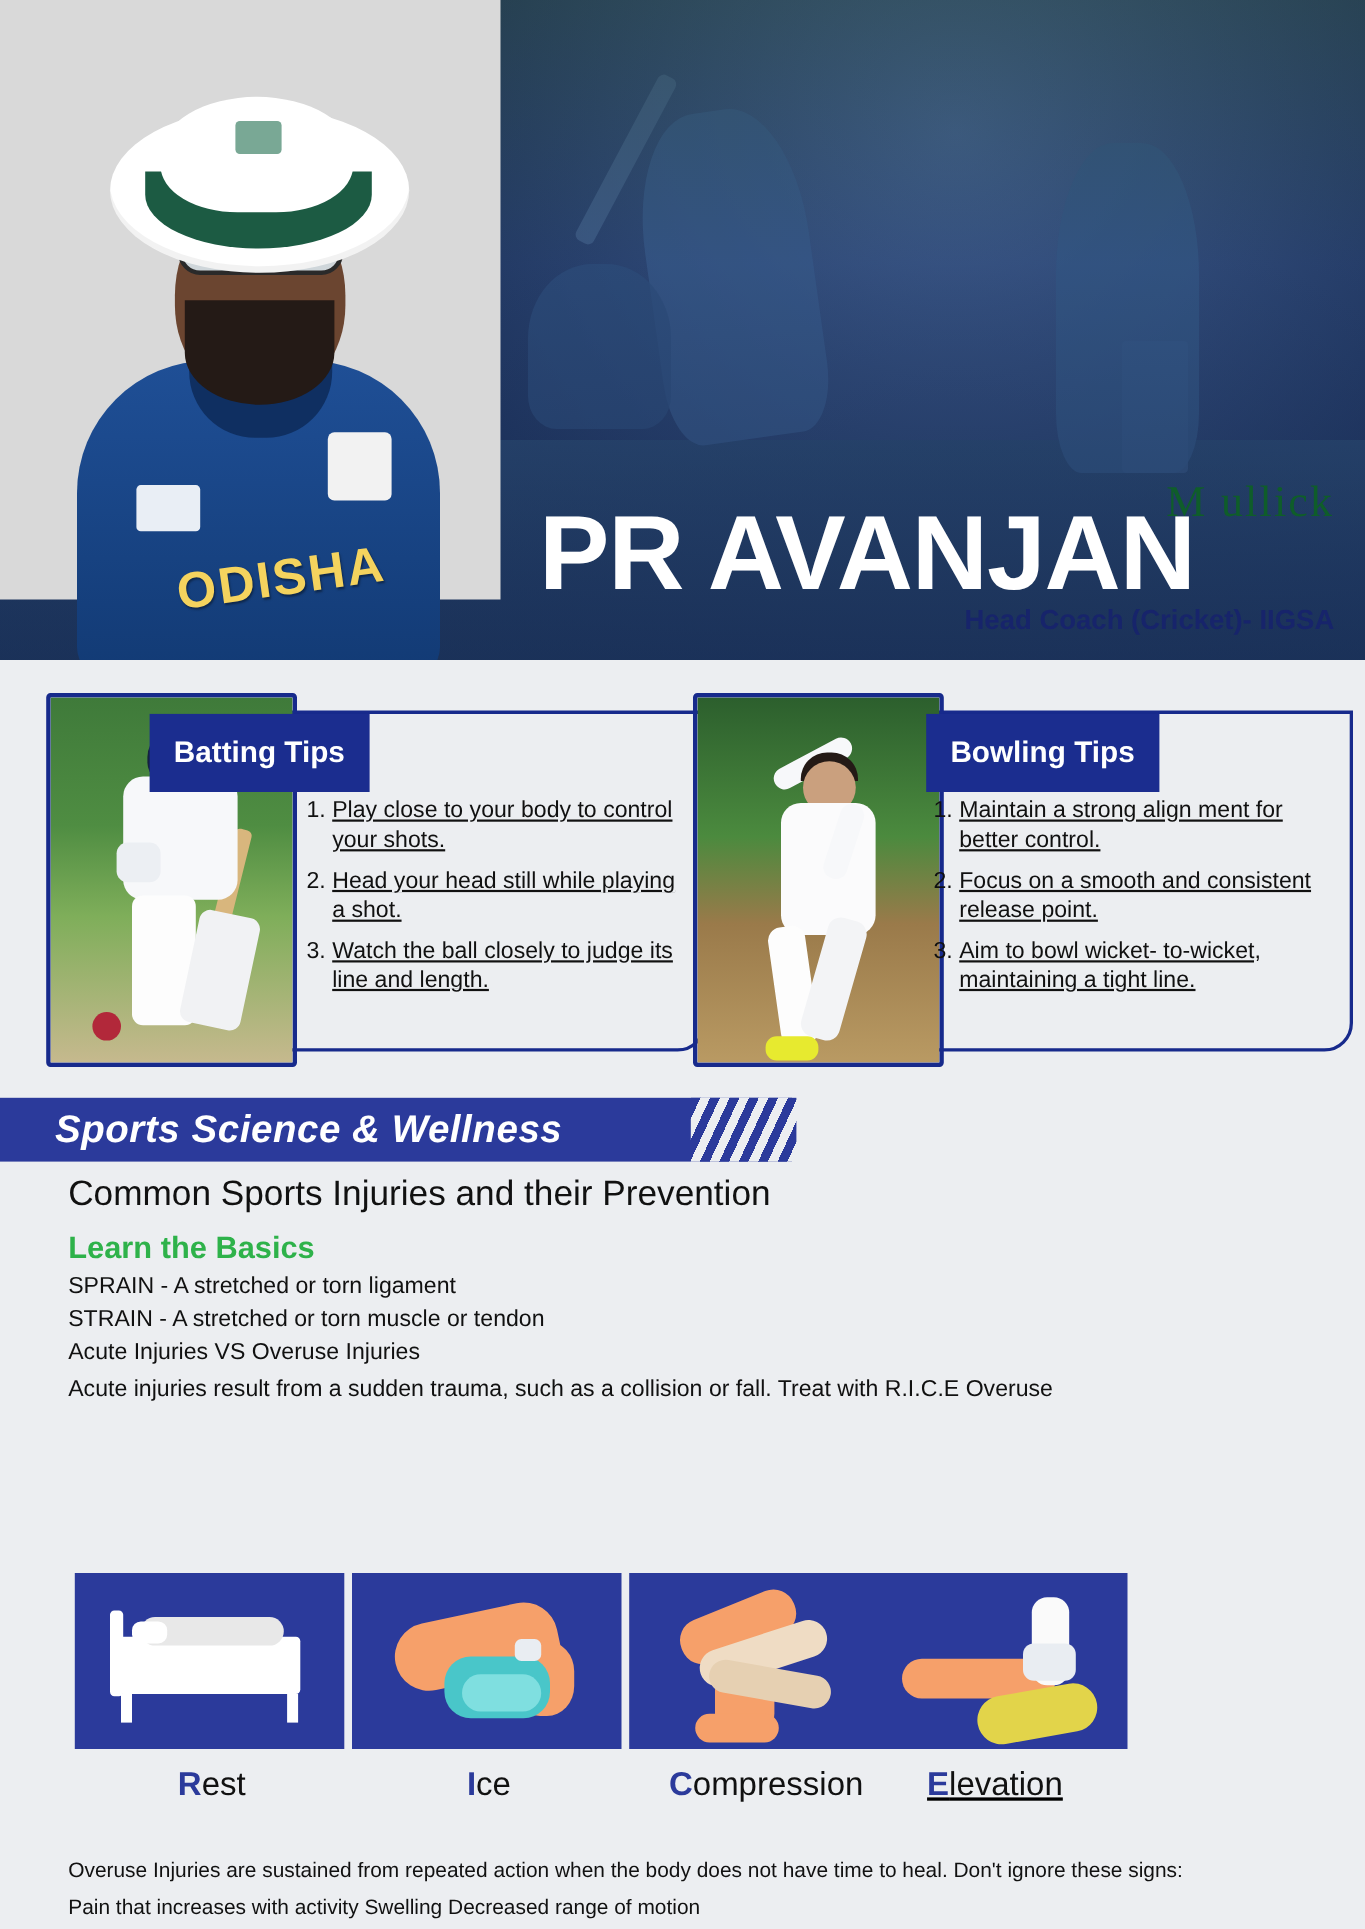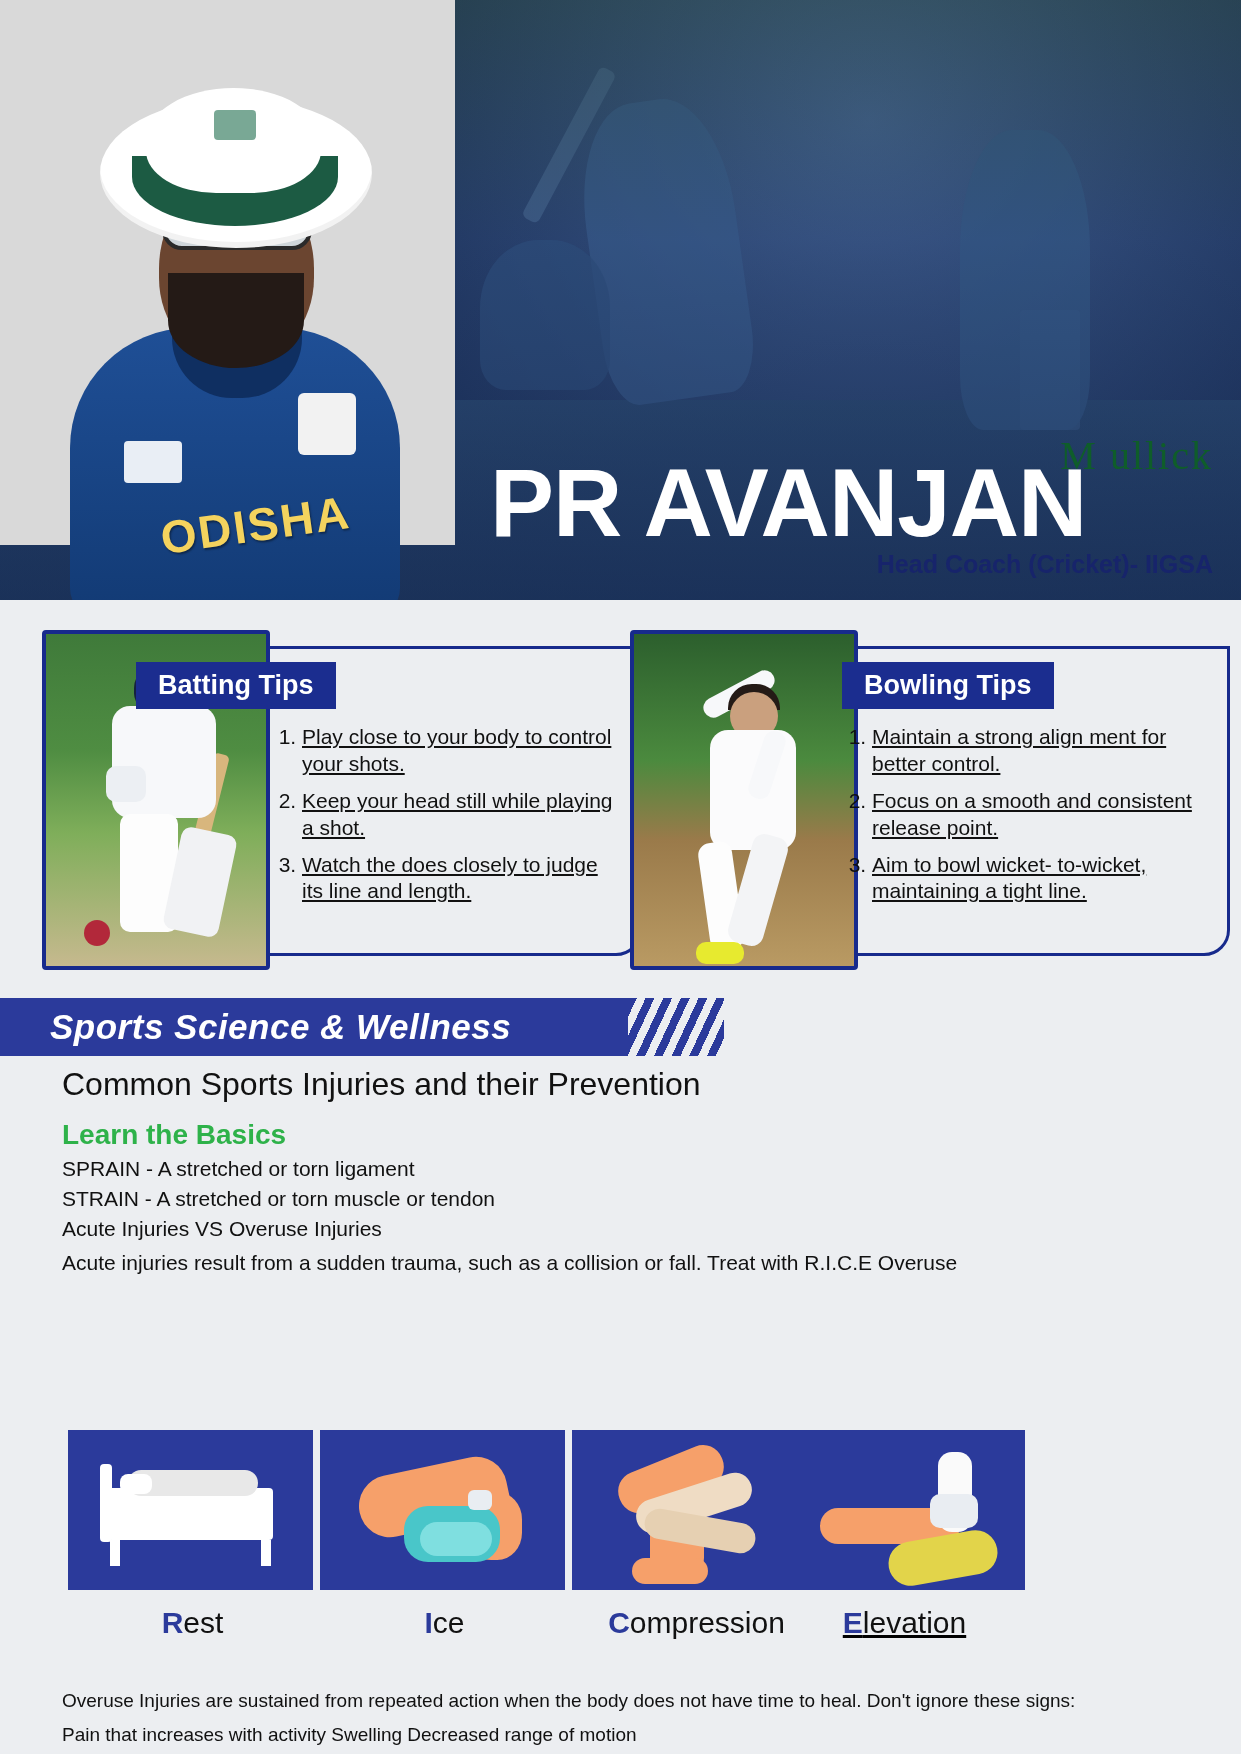--- a/index.html
+++ b/index.html
@@ -160,24 +160,24 @@
 
   .tip-body {
     position:absolute; left:190px; top:34px; width:410px; height:310px;
     border:3px solid #172a8c;
     border-radius:0 0 26px 0;
     background:#eceef1;
     z-index:1;
   }
   .tip-card.right .tip-body { border-radius:0 0 26px 0; }
   .tip-title {
-    position:absolute; top:50px; left:94px;
+    position:absolute; top:37px; left:94px;
     background:#1b2d8f; color:#fff;
     font-size:27px; font-weight:bold;
-    padding:8px 22px;
+    padding:20px 22px;
     z-index:4;
   }
   .tip-card.right .tip-title { left:212px; }
   .tip-list {
     position:absolute; left:240px; top:112px; width:340px;
     margin:0; padding:0 0 0 20px;
     font-size:21px; color:#111; line-height:1.28;
     z-index:4;
   }
   .tip-card.right .tip-list { left:222px; width:360px; }
@@ -301,22 +301,22 @@
       <div class="fig batter-helmet"></div>
       <div class="fig batter-body"></div>
       <div class="fig batter-glove"></div>
       <div class="fig batter-pad"></div>
       <div class="fig batter-pad2"></div>
       <div class="fig ball"></div>
     </div>
     <div class="tip-title">Batting Tips</div>
     <ol class="tip-list">
       <li>Play close to your body to control your shots.</li>
-      <li>Keep your head still while playing a shot.</li>
-      <li>Watch the does closely to judge its line and length.</li>
+      <li>Head your head still while playing a shot.</li>
+      <li>Watch the ball closely to judge its line and length.</li>
     </ol>
   </div>
 
   <div class="tip-card right">
     <div class="tip-body"></div>
     <div class="tip-photo">
       <div class="bgB"></div>
       <div class="fig bowler-armA"></div>
       <div class="fig bowler-hair"></div>
       <div class="fig bowler-head"></div>

